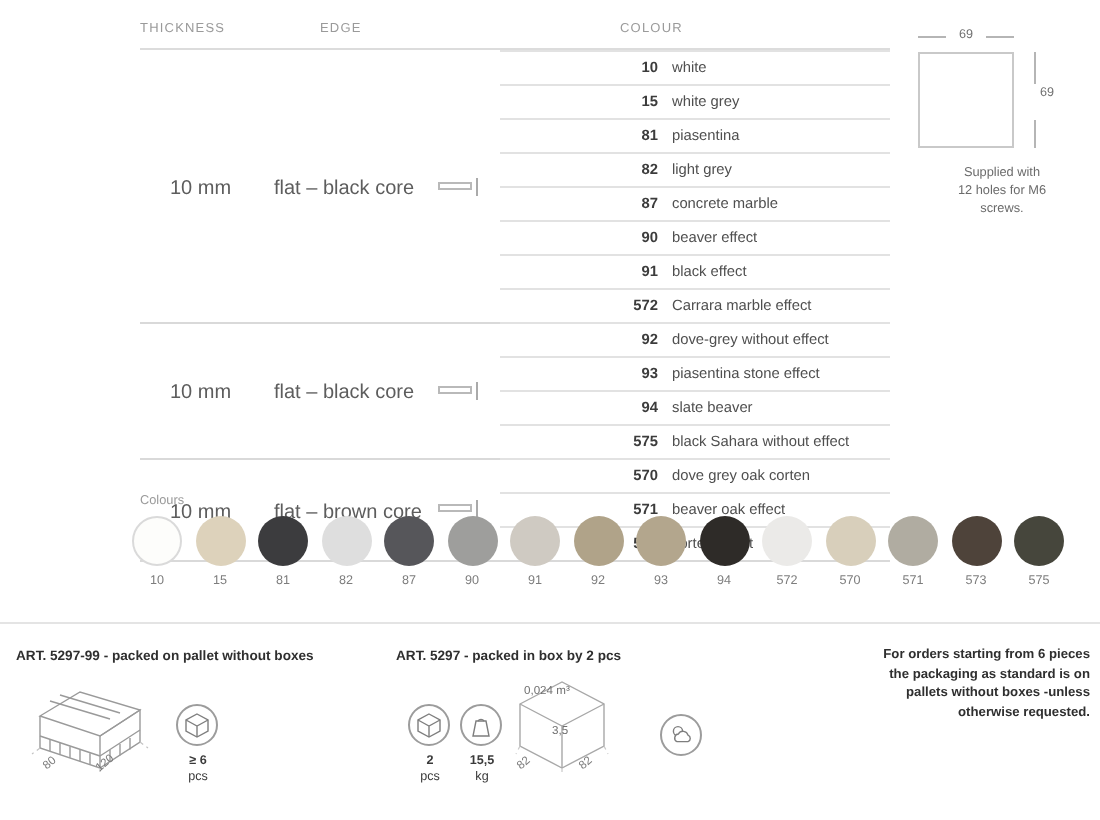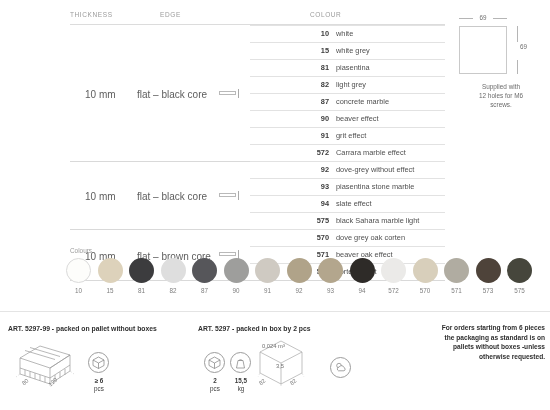--- a/index.html
+++ b/index.html
@@ -139,21 +139,21 @@
         <div class="cname">concrete marble</div>
       </div>
       <div class="crow" style="top: 110px;">
         <div class="cline"></div>
         <div class="code">90</div>
         <div class="cname">beaver effect</div>
       </div>
       <div class="crow" style="top: 127px;">
         <div class="cline"></div>
         <div class="code">91</div>
-        <div class="cname">grit effect</div>
+        <div class="cname">black effect</div>
       </div>
       <div class="crow" style="top: 144px;">
         <div class="cline"></div>
         <div class="code">572</div>
         <div class="cname">Carrara marble effect</div>
       </div>
       <div class="thk" style="top: 89px;">10 mm</div>
       <div class="edg" style="top: 89px;">flat – black core</div>
       <div class="edge-icon" style="left: 219px; top: 88.5px;">
         <div class="bar"></div>
@@ -161,31 +161,31 @@
       </div>
       <div class="grp-sep" style="top: 161px;"></div>
       <div class="crow" style="top: 161px;">
         <div class="cline"></div>
         <div class="code">92</div>
         <div class="cname">dove-grey without effect</div>
       </div>
       <div class="crow" style="top: 178px;">
         <div class="cline"></div>
         <div class="code">93</div>
-        <div class="cname">piasentina stone marble</div>
+        <div class="cname">piasentina stone effect</div>
       </div>
       <div class="crow" style="top: 195px;">
         <div class="cline"></div>
         <div class="code">94</div>
-        <div class="cname">slate effect</div>
+        <div class="cname">slate beaver</div>
       </div>
       <div class="crow" style="top: 212px;">
         <div class="cline"></div>
         <div class="code">575</div>
-        <div class="cname">black Sahara marble light</div>
+        <div class="cname">black Sahara without effect</div>
       </div>
       <div class="thk" style="top: 191px;">10 mm</div>
       <div class="edg" style="top: 191px;">flat –  black core</div>
       <div class="edge-icon" style="left: 219px; top: 190.5px;">
         <div class="bar"></div>
         <div class="tick"></div>
       </div>
       <div class="grp-sep" style="top: 229px;"></div>
       <div class="crow" style="top: 229px;">
         <div class="cline"></div>

